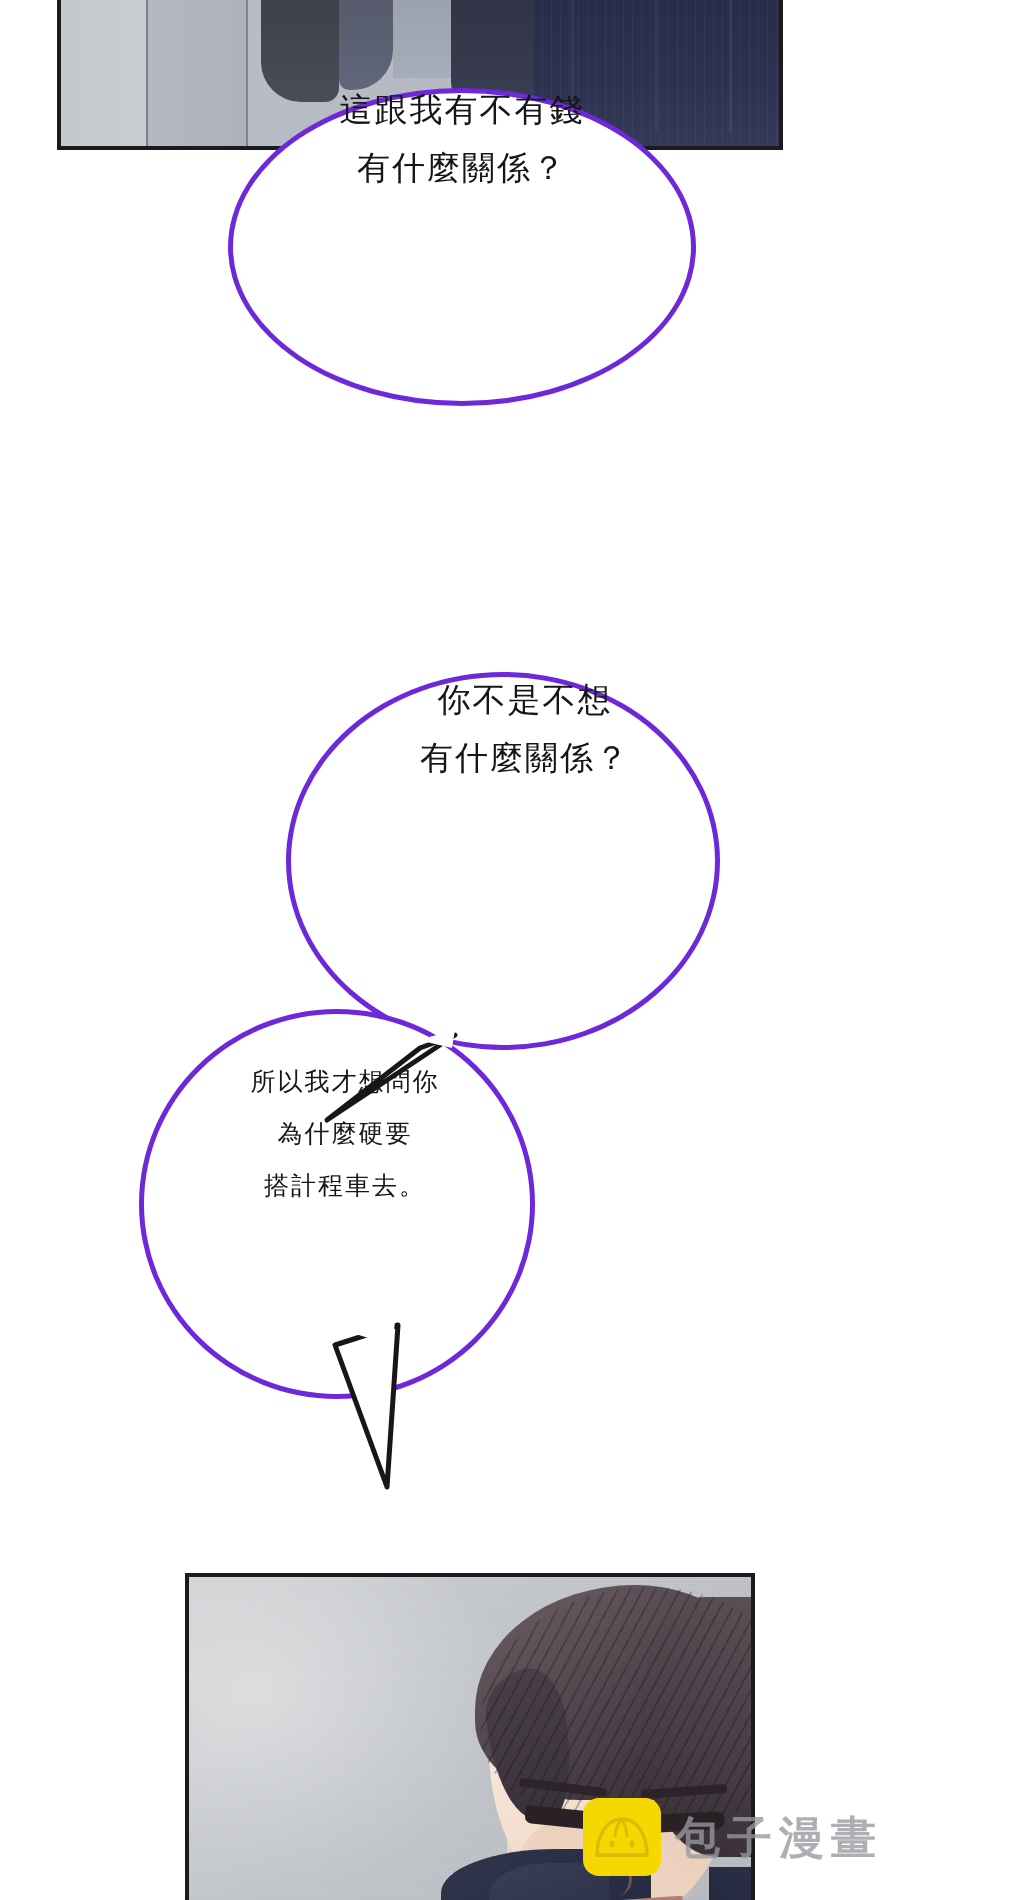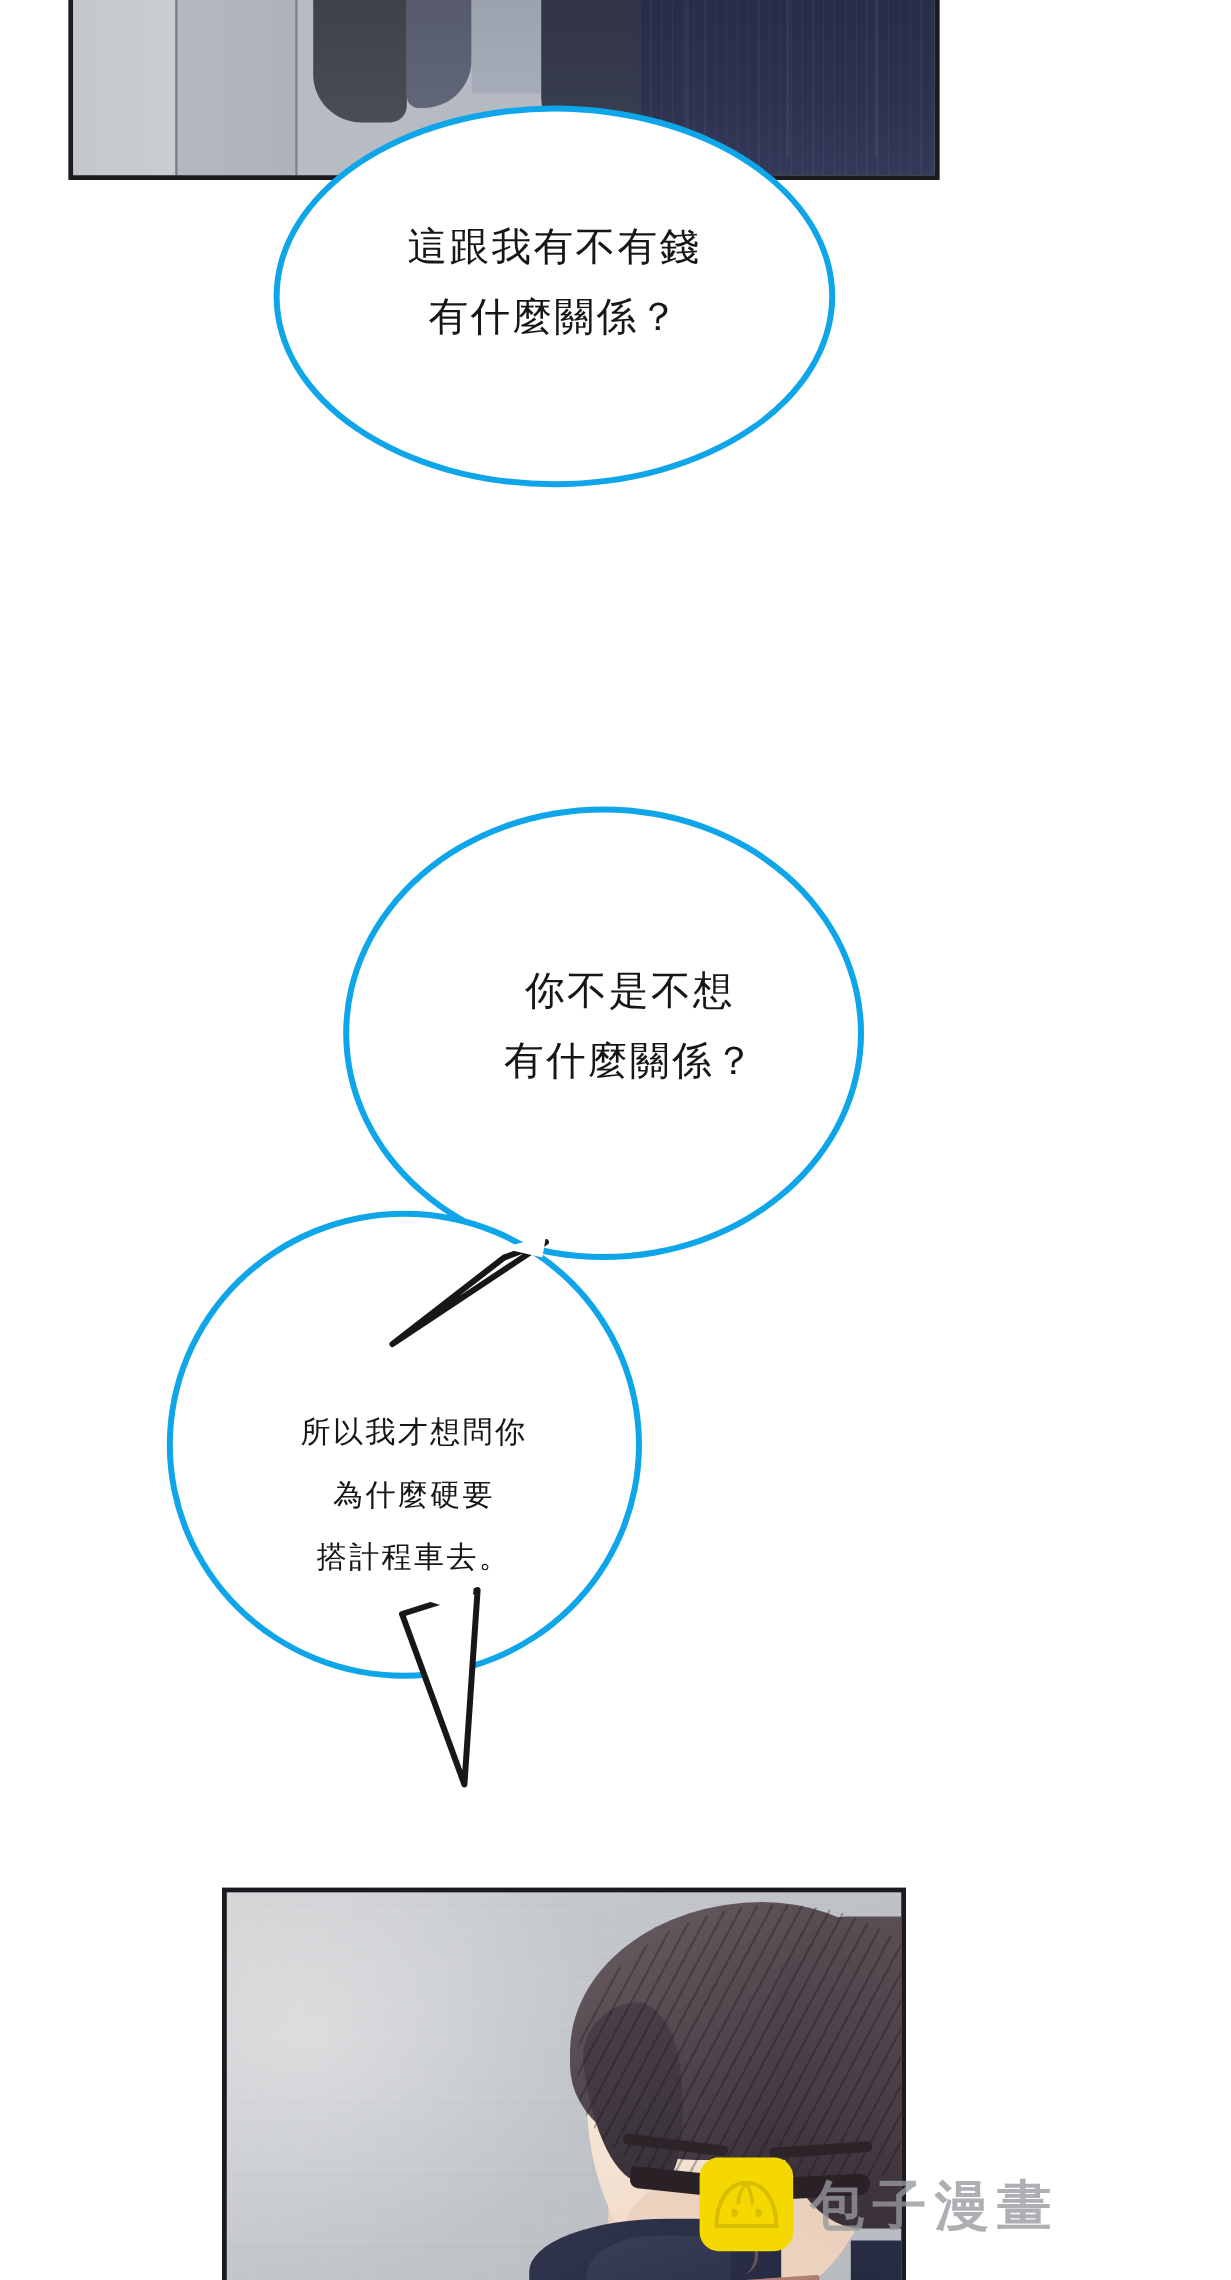--- a/index.html
+++ b/index.html
@@ -206,24 +206,23 @@
     left: 520px; top: 290px; width: 120px; height: 62px;
     background: linear-gradient(200deg,#2d3149 0%, #23273c 100%);
     border-radius: 0 40% 0 0;
   }
 
   
   .bubble {
     position: absolute;
     box-sizing: border-box;
     background: #ffffff;
-    border: 5px solid #0ea5e9;
+    border: 5px solid #6d28d9;
     border-radius: 50%;
     display: flex;
-    align-items: center;
     justify-content: center;
   }
   .bubble-text {
     text-align: center;
     color: #16161a;
     font-family: "DejaVu Sans", "Liberation Sans", sans-serif;
     font-weight: 500;
     letter-spacing: 2px;
     white-space: pre-line;
     user-select: none;

